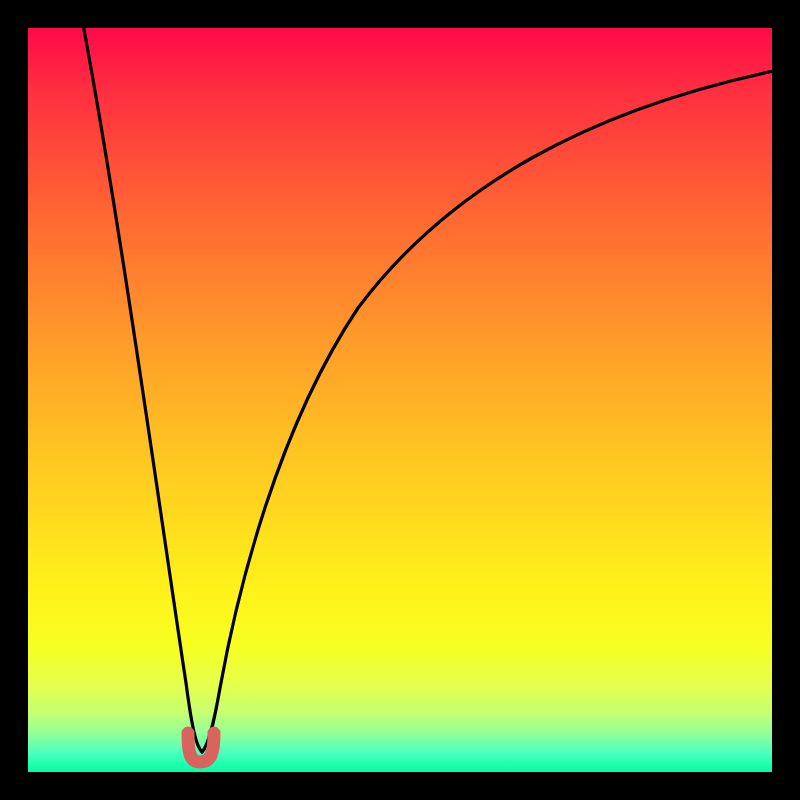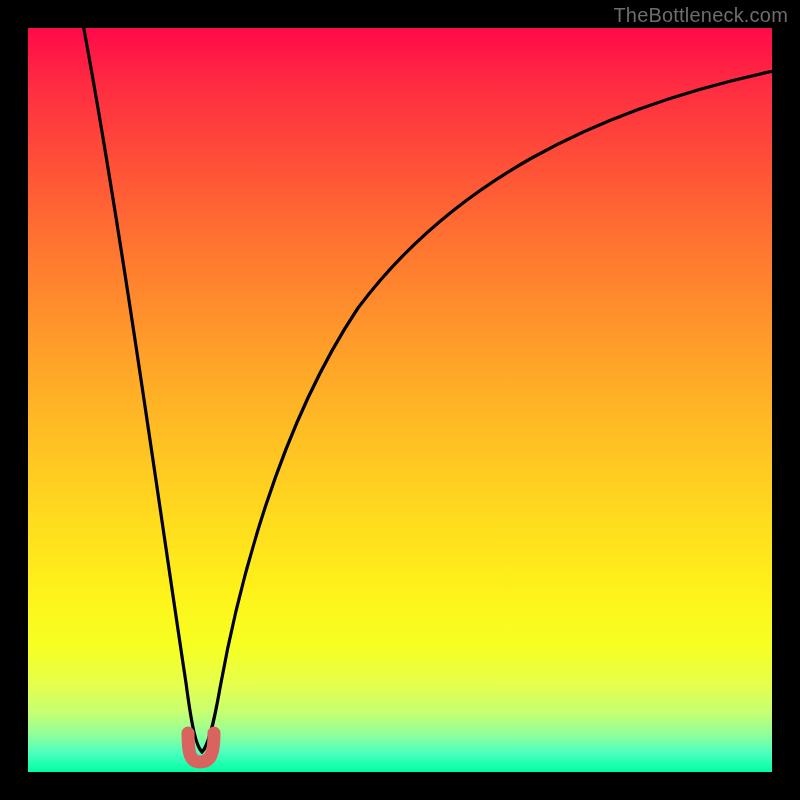--- a/index.html
+++ b/index.html
@@ -80,14 +80,13 @@
       " fill="none" stroke="#000" stroke-width="3.2" stroke-linecap="round"></path>
 
       <path d="
         M 160 705
         C 160 725, 162 734, 172 734
         C 183 734, 186 725, 186 705
       " fill="none" stroke="#d9635f" stroke-width="13" stroke-linecap="round" stroke-linejoin="round"></path>
     </svg>
   </div>
 
-  <div class="watermark">TheBottleneck.com</div>
 </div>
 
 </body></html>

